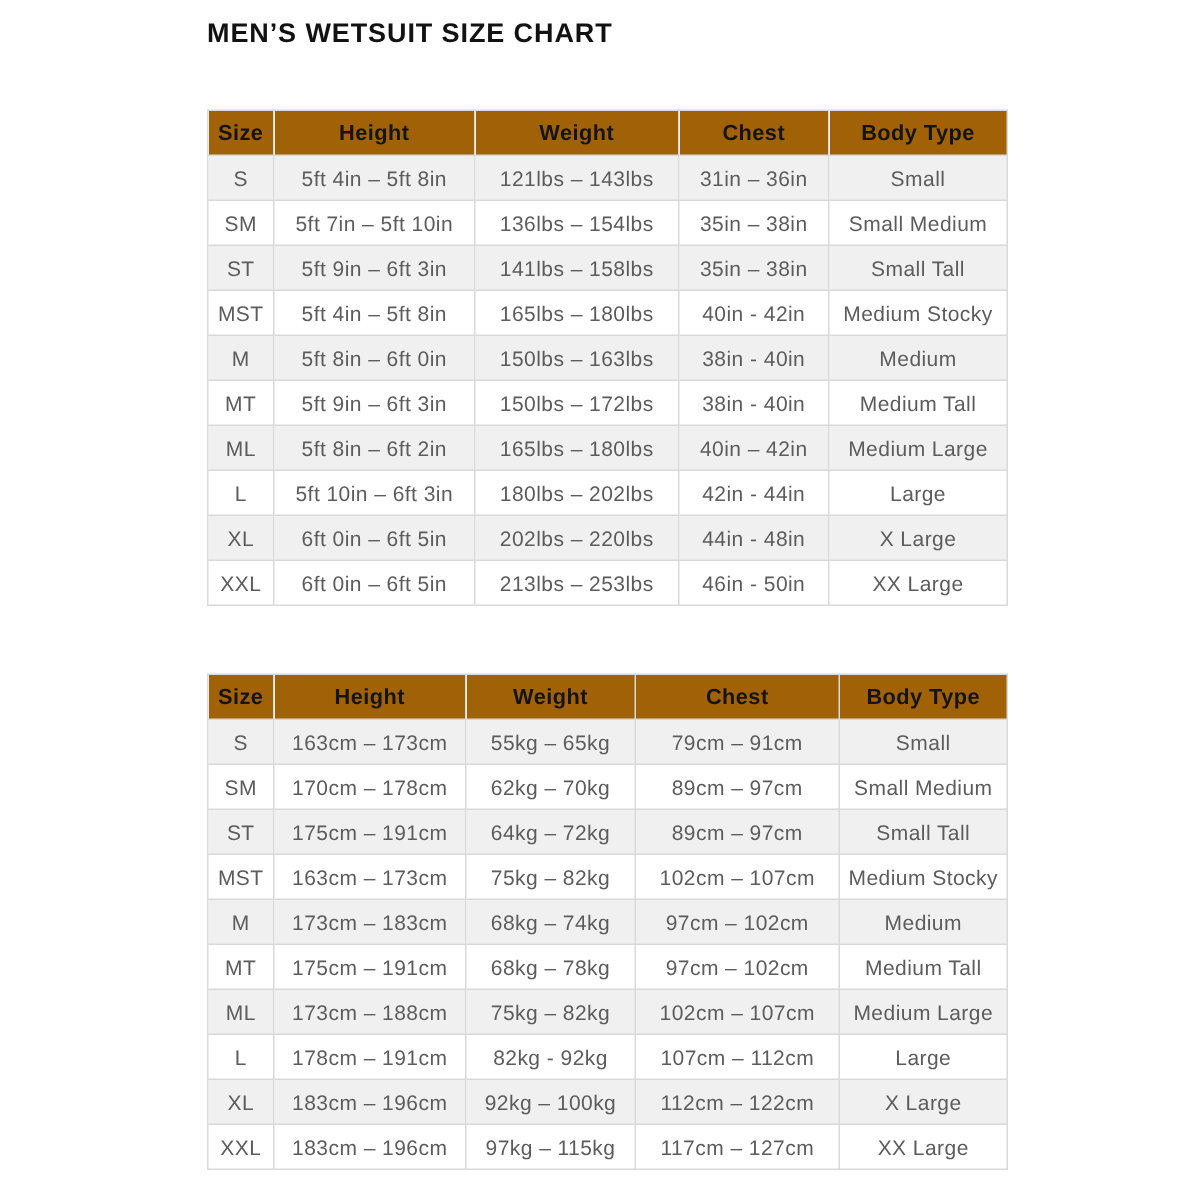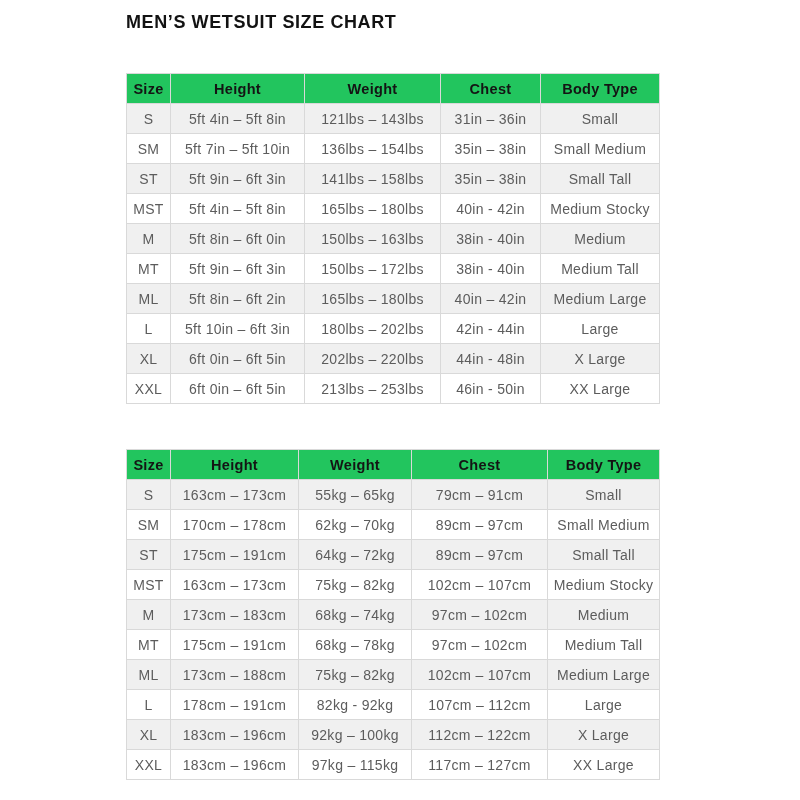--- a/index.html
+++ b/index.html
@@ -9,21 +9,21 @@
   }
   body {
     width: 800px;
     height: 800px;
     position: relative;
     font-family: "Liberation Sans", sans-serif;
     overflow: hidden;
   }
   .content {
     position: absolute;
-    left: 126px;
+    left: 138px;
     top: 12px;
     width: 533px;
   }
   .page-title {
     margin: 0 0 41px 0;
     font-size: 18px;
     line-height: 20px;
     font-weight: 700;
     letter-spacing: 0.6px;
     color: #121212;
@@ -40,21 +40,21 @@
   .size-table td {
     border: 1px solid #d9d9d9;
     text-align: center;
     vertical-align: middle;
     height: 29px;
     padding: 0 2px;
     overflow: hidden;
     white-space: nowrap;
   }
   .size-table th {
-    background: #22c55e;
+    background: #a16207;
     color: #141414;
     font-size: 14.5px;
     font-weight: 700;
     letter-spacing: 0.3px;
   }
   .size-table td {
     color: #5c5c5c;
     font-size: 14px;
     font-weight: 400;
     letter-spacing: 0.3px;

